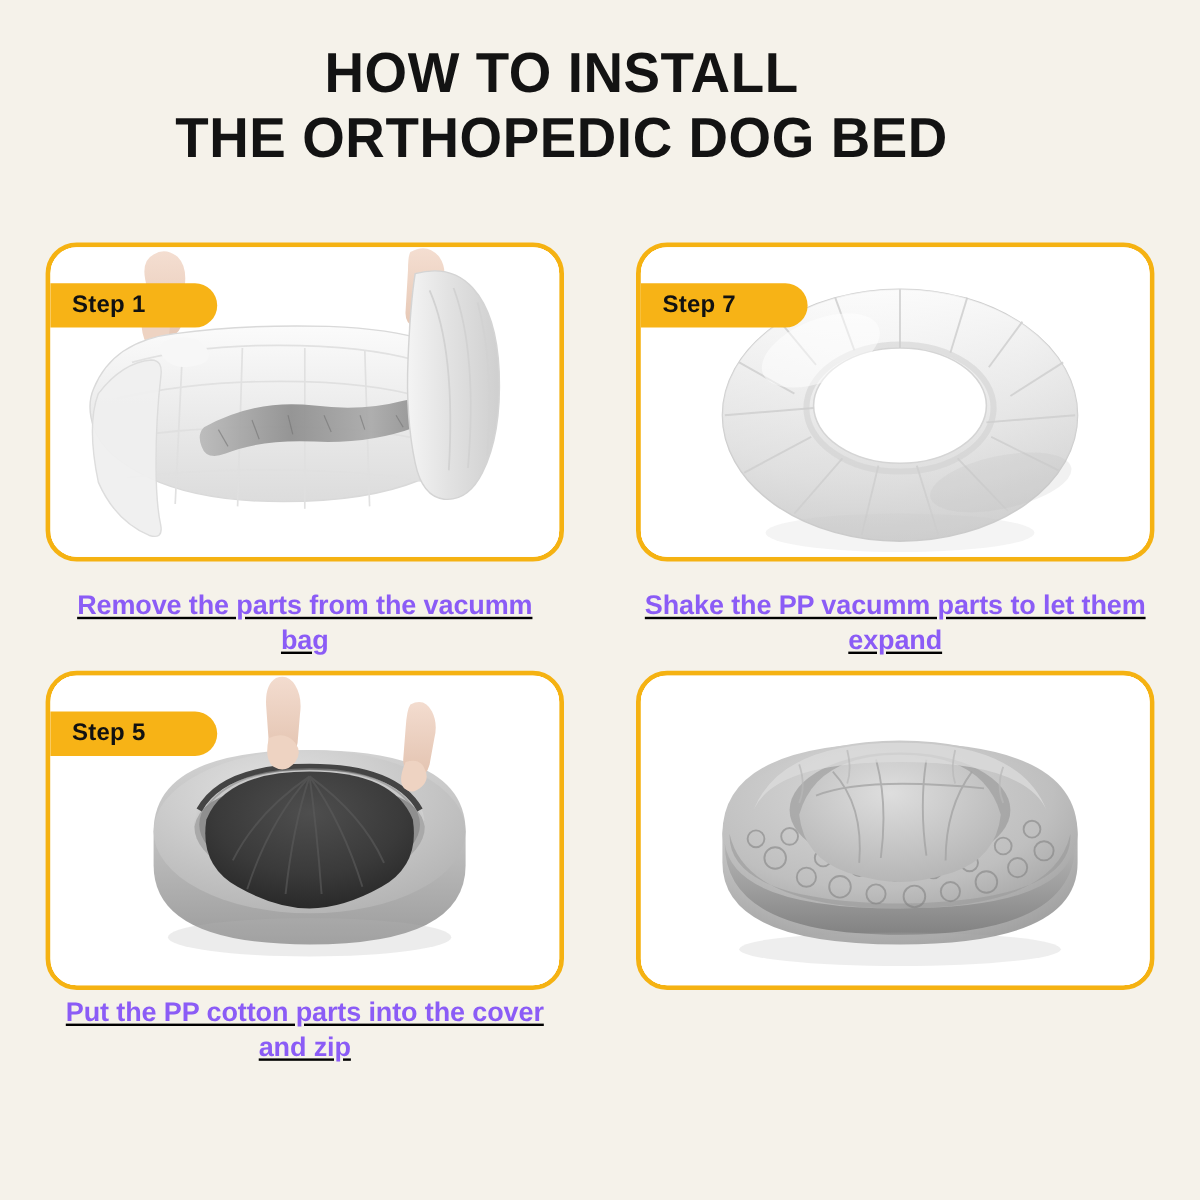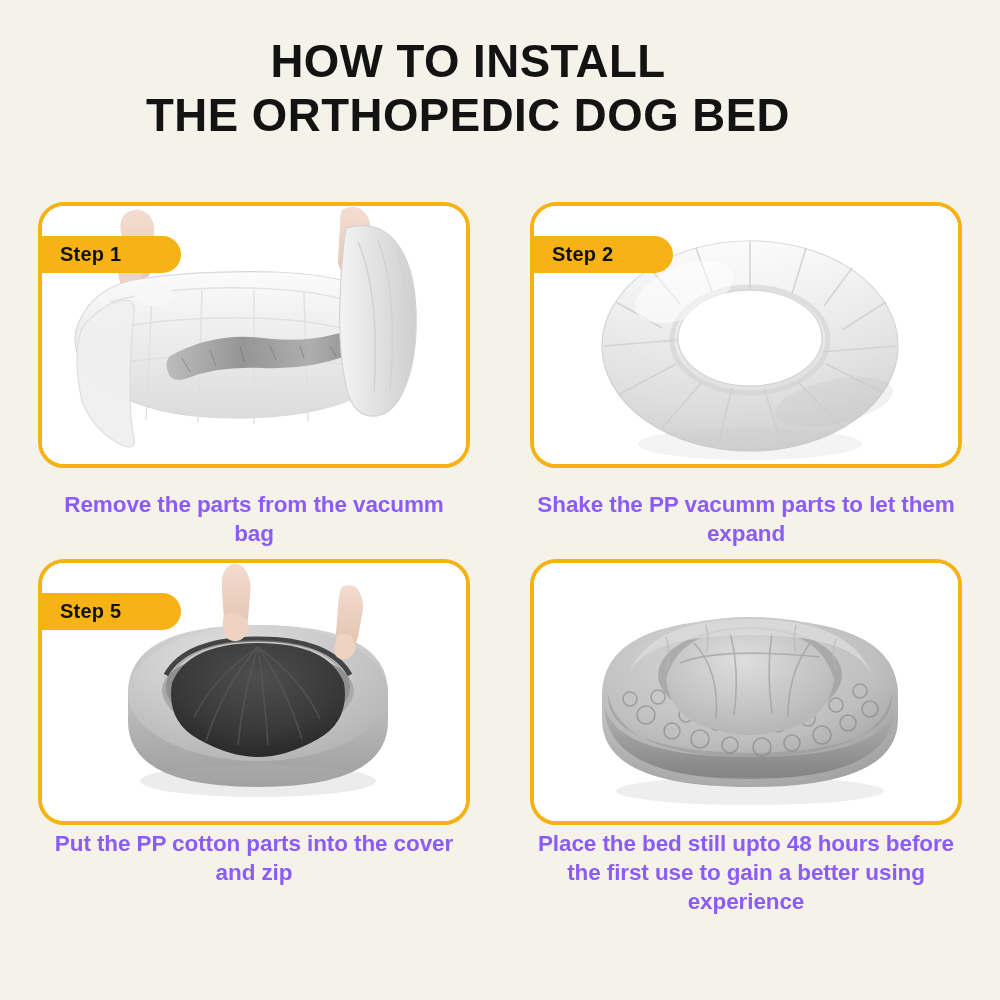--- a/index.html
+++ b/index.html
@@ -28,20 +28,21 @@
 
   
   .grid{
     position:absolute;
     left:38px; top:202px;
     width:924px;
     display:grid;
     grid-template-columns:432px 432px;
     column-gap:60px;
     row-gap:10px;
+    text-decoration:underline;
   }
   .cell{width:432px;}
 
   .card{
     position:relative;
     box-sizing:border-box;
     width:432px;height:266px;
     border:4px solid #f5b212;
     border-radius:26px;
     background:#ffffff;
@@ -205,21 +206,21 @@
               <path d="M82 96 l46 26"></path>
               <path d="M116 62 l30 36"></path>
               <path d="M162 42 l16 44"></path>
             </g>
 
             <ellipse cx="150" cy="86" rx="52" ry="26" fill="#ffffff" opacity="0.5" transform="rotate(-22 150 86)"></ellipse>
             <ellipse cx="300" cy="196" rx="60" ry="22" fill="#bdbdbd" opacity="0.22" transform="rotate(-12 300 196)"></ellipse>
             <ellipse cx="216" cy="238" rx="112" ry="16" fill="#c9c9c9" opacity="0.2"></ellipse>
           </svg>
         </div>
-        <div class="badge">Step 2</div>
+        <div class="badge">Step 7</div>
       </div>
       <div class="caption">Shake the PP vacumm parts to let them expand</div>
     </div>
 
     <div class="cell row2">
       <div class="card">
         <div class="card-photo">
           <svg viewBox="0 0 432 266" width="432" height="266">
             <defs>
               <linearGradient id="bedGrey3" x1="0" y1="0" x2="0" y2="1">
@@ -344,17 +345,16 @@
               <path d="M132 74 q6 18 0 32"></path>
                 <path d="M172 62 q4 16 0 28"></path>
               <path d="M262 62 q-4 16 0 28"></path>
                 <path d="M302 76 q-6 16 0 30"></path>
             </g>
 
             <ellipse cx="216" cy="228" rx="134" ry="14" fill="#b2b2b2" opacity="0.22"></ellipse>
           </svg>
         </div>
       </div>
-      <div class="caption">Place the bed still upto 48 hours before the first use to gain a better using experience</div>
     </div>
 
   </div>
 </div>
 
 </body></html>

